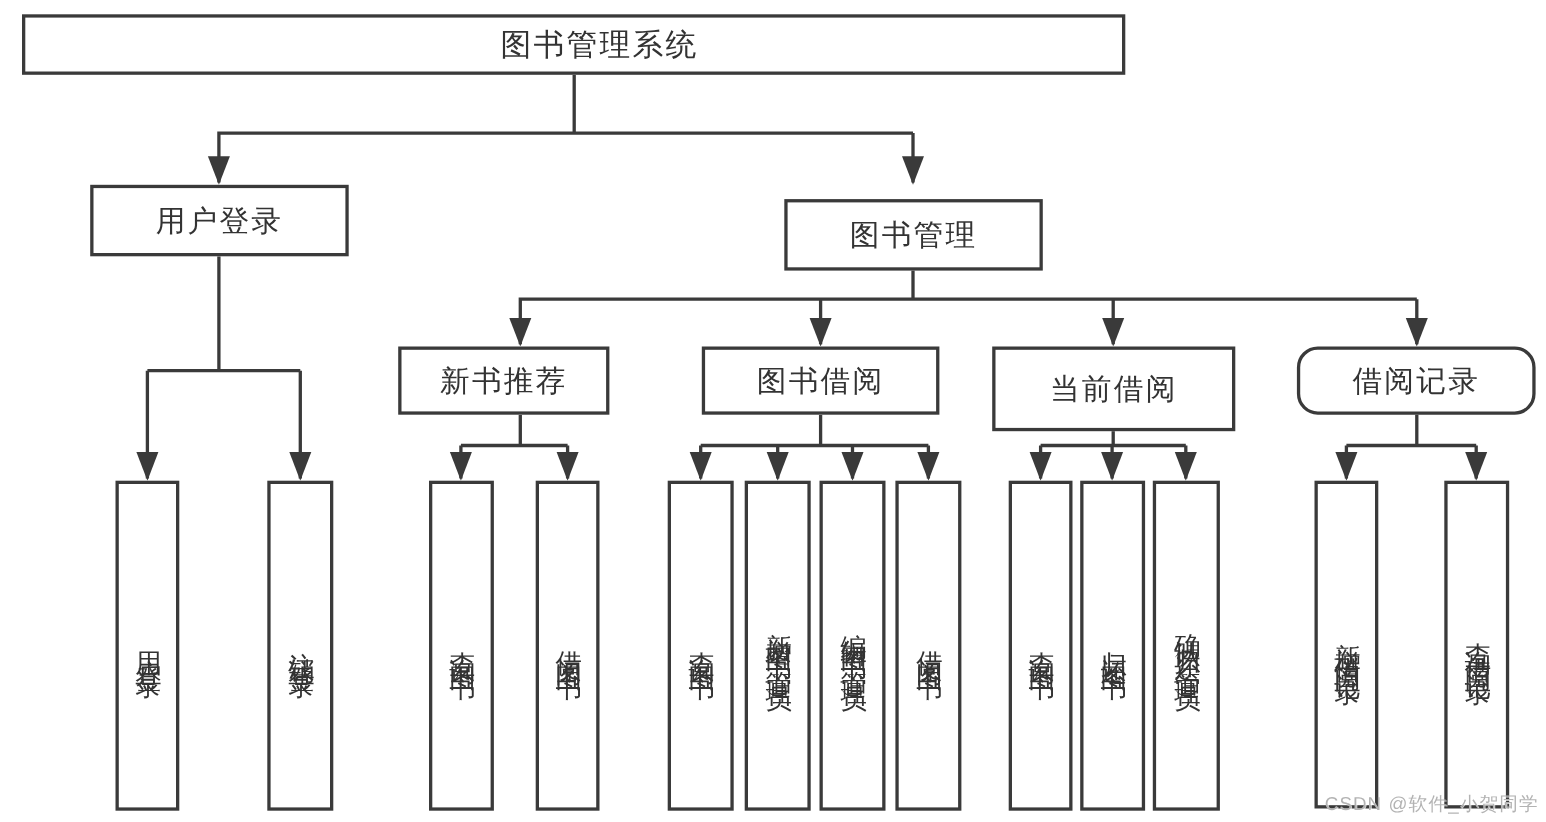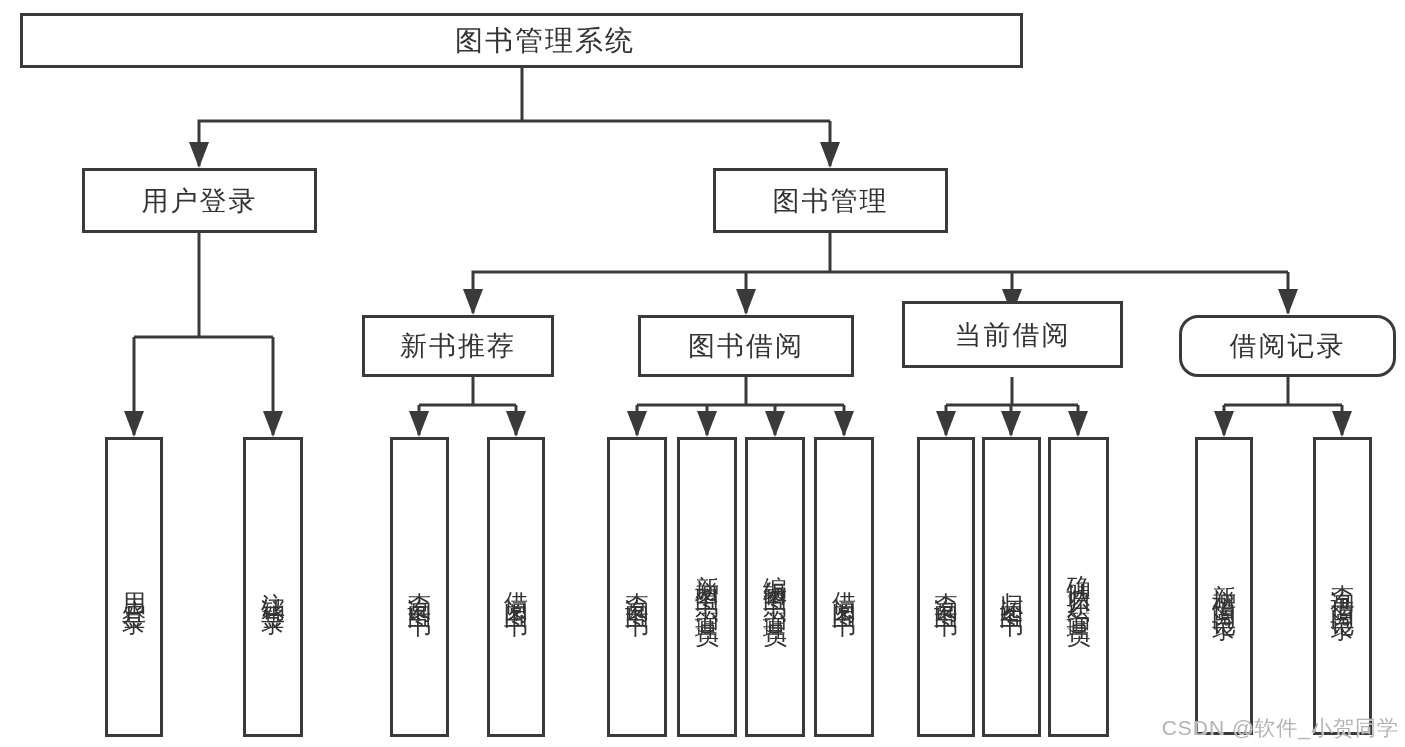--- a/index.html
+++ b/index.html
@@ -33,21 +33,21 @@
     text-orientation:mixed;
     font-size:24px;
     letter-spacing:7px;
     line-height:1;
     white-space:nowrap;
   }
   #watermark{
     position:absolute;
     right:6px;bottom:5px;
     z-index:5;
-    font-size:21px;
+    font-size:17px;
     color:var(--wm);
     letter-spacing:1px;
     text-shadow:1px 1px 0 rgba(255,255,255,0.7);
     white-space:nowrap;
   }
 </style>
 </head>
 <body>
 
 <div id="canvas">
@@ -88,31 +88,31 @@
     </g>
   </svg>
 
   <div class="node root" style="left:20px;top:13px;width:1003px;height:55px;">
     <span class="hlabel">图书管理系统</span>
   </div>
 
   <div class="node" style="left:82px;top:168px;width:235px;height:65px;">
     <span class="hlabel">用户登录</span>
   </div>
-  <div class="node" style="left:713px;top:168px;width:235px;height:65px;">
+  <div class="node" style="left:713px;top:181px;width:235px;height:65px;">
     <span class="hlabel">图书管理</span>
   </div>
 
   <div class="node" style="left:362px;top:315px;width:192px;height:62px;">
     <span class="hlabel">新书推荐</span>
   </div>
   <div class="node" style="left:638px;top:315px;width:216px;height:62px;">
     <span class="hlabel">图书借阅</span>
   </div>
-  <div class="node" style="left:902px;top:301px;width:221px;height:67px;align-items:center;">
+  <div class="node" style="left:902px;top:315px;width:221px;height:77px;align-items:center;">
     <span class="hlabel">当前借阅</span>
   </div>
   <div class="node" style="left:1179px;top:315px;width:217px;height:62px;border-radius:19px;">
     <span class="hlabel">借阅记录</span>
   </div>
 
   <div class="node vnode" style="left:105px;top:437px;width:58px;height:300px;">
     <span>用户登录</span>
   </div>
   <div class="node vnode" style="left:243px;top:437px;width:60px;height:300px;">

